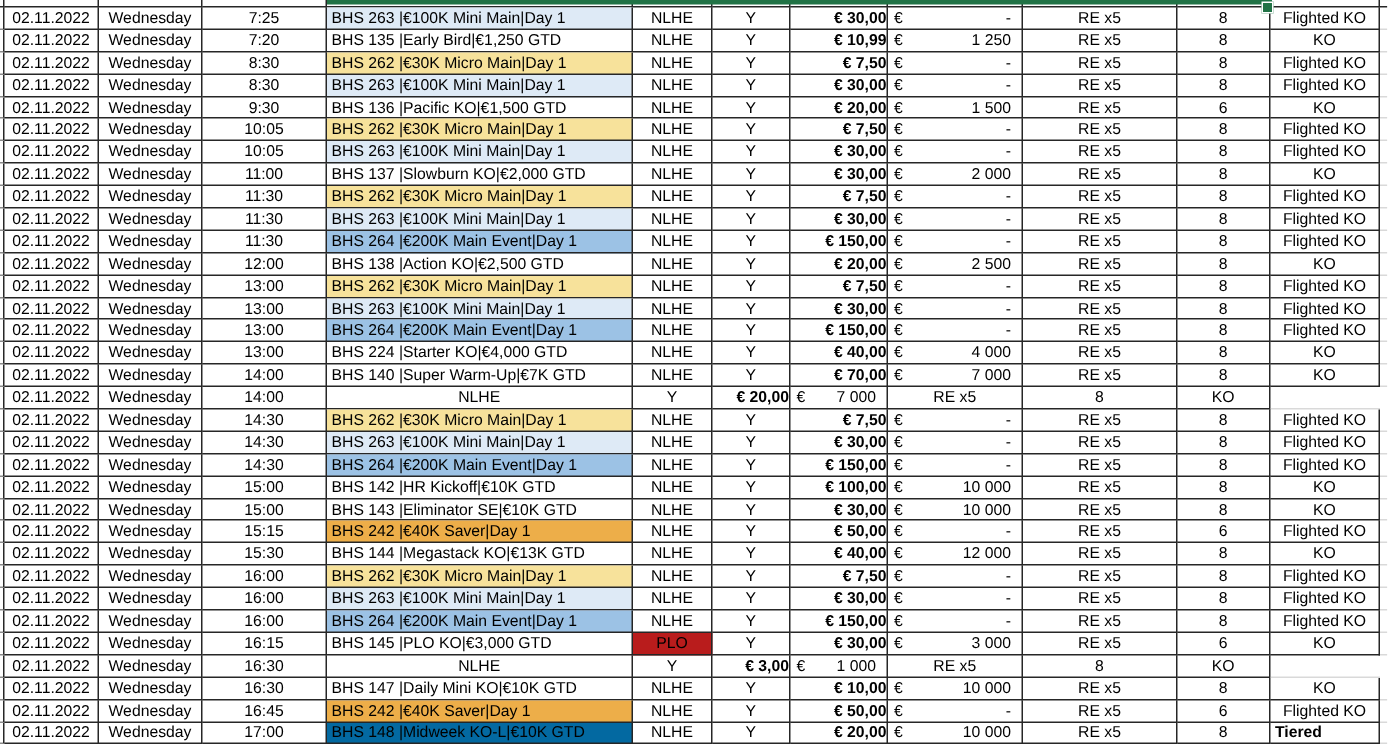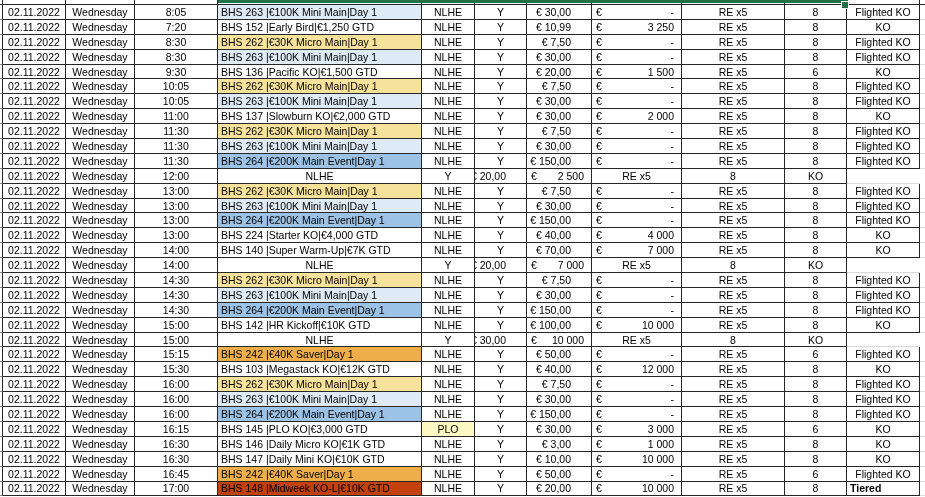--- a/index.html
+++ b/index.html
@@ -24,21 +24,21 @@
     border-right:1px solid #262626;
     border-bottom:1px solid #262626;
     display:flex; align-items:center;
     overflow:hidden; white-space:nowrap;
     line-height:12px;
   }
   .c-gutter { border-bottom:1px solid #8a8a8a; }
   .c-sliver { border-right:none; border-bottom:1px solid #d9d9d9; }
   .c-date, .c-day, .c-time, .c-game, .c-flag, .c-re, .c-count, .c-type { justify-content:center; }
   .c-name { font-weight:normal; padding-left:3px; }
-  .c-buyin { justify-content:flex-end; padding-right:20px; }
+  .c-buyin { justify-content:flex-end; padding-right:0;font-weight:bold; }
   .c-bounty { justify-content:space-between; padding-left:4px; padding-right:7px; }
   .c-type.align-left { justify-content:flex-start; padding-left:3px;font-weight:bold; }
   .sel-border {
     position:absolute; left:218px; top:0; width:630px; height:3px;
     background:#217346; z-index:5;
   }
   .sel-handle {
     position:absolute; left:841px; top:1px; width:8px; height:8px;
     box-sizing:border-box; background:#217346; border:1px solid #ffffff; z-index:6;
   }
@@ -66,47 +66,47 @@
     <div class="cell c-re"></div>
     <div class="cell c-count"></div>
     <div class="cell c-type"></div>
     <div class="cell c-sliver"></div>
   </div>
 
   <div class="row">
     <div class="cell c-gutter"></div>
     <div class="cell c-date">02.11.2022</div>
     <div class="cell c-day">Wednesday</div>
-    <div class="cell c-time">8:05</div>
+    <div class="cell c-time">7:25</div>
     <div class="cell c-name" style="background: rgb(222, 234, 246);">BHS 263 |€100K Mini Main|Day 1</div>
     <div class="cell c-game">NLHE</div>
     <div class="cell c-flag">Y</div>
     <div class="cell c-buyin">€ 30,00</div>
     <div class="cell c-bounty">
       <span>€</span>
       <span>-</span>
     </div>
     <div class="cell c-re">RE x5</div>
     <div class="cell c-count">8</div>
     <div class="cell c-type">Flighted KO</div>
     <div class="cell c-sliver"></div>
   </div>
 
   <div class="row">
     <div class="cell c-gutter"></div>
     <div class="cell c-date">02.11.2022</div>
     <div class="cell c-day">Wednesday</div>
     <div class="cell c-time">7:20</div>
-    <div class="cell c-name">BHS 152 |Early Bird|€1,250 GTD</div>
+    <div class="cell c-name">BHS 135 |Early Bird|€1,250 GTD</div>
     <div class="cell c-game">NLHE</div>
     <div class="cell c-flag">Y</div>
     <div class="cell c-buyin">€ 10,99</div>
     <div class="cell c-bounty">
       <span>€</span>
-      <span>3 250</span>
+      <span>1 250</span>
     </div>
     <div class="cell c-re">RE x5</div>
     <div class="cell c-count">8</div>
     <div class="cell c-type">KO</div>
     <div class="cell c-sliver"></div>
   </div>
 
   <div class="row">
     <div class="cell c-gutter"></div>
     <div class="cell c-date">02.11.2022</div>
@@ -276,20 +276,21 @@
     <div class="cell c-count">8</div>
     <div class="cell c-type">Flighted KO</div>
     <div class="cell c-sliver"></div>
   </div>
 
   <div class="row">
     <div class="cell c-gutter"></div>
     <div class="cell c-date">02.11.2022</div>
     <div class="cell c-day">Wednesday</div>
     <div class="cell c-time">12:00</div>
+    <div class="cell c-name">BHS 138 |Action KO|€2,500 GTD</div>
     <div class="cell c-game">NLHE</div>
     <div class="cell c-flag">Y</div>
     <div class="cell c-buyin">€ 20,00</div>
     <div class="cell c-bounty">
       <span>€</span>
       <span>2 500</span>
     </div>
     <div class="cell c-re">RE x5</div>
     <div class="cell c-count">8</div>
     <div class="cell c-type">KO</div>
@@ -483,20 +484,21 @@
     <div class="cell c-count">8</div>
     <div class="cell c-type">KO</div>
     <div class="cell c-sliver"></div>
   </div>
 
   <div class="row">
     <div class="cell c-gutter"></div>
     <div class="cell c-date">02.11.2022</div>
     <div class="cell c-day">Wednesday</div>
     <div class="cell c-time">15:00</div>
+    <div class="cell c-name">BHS 143 |Eliminator SE|€10K GTD</div>
     <div class="cell c-game">NLHE</div>
     <div class="cell c-flag">Y</div>
     <div class="cell c-buyin">€ 30,00</div>
     <div class="cell c-bounty">
       <span>€</span>
       <span>10 000</span>
     </div>
     <div class="cell c-re">RE x5</div>
     <div class="cell c-count">8</div>
     <div class="cell c-type">KO</div>
@@ -520,21 +522,21 @@
     <div class="cell c-count">6</div>
     <div class="cell c-type">Flighted KO</div>
     <div class="cell c-sliver"></div>
   </div>
 
   <div class="row">
     <div class="cell c-gutter"></div>
     <div class="cell c-date">02.11.2022</div>
     <div class="cell c-day">Wednesday</div>
     <div class="cell c-time">15:30</div>
-    <div class="cell c-name">BHS 103 |Megastack KO|€12K GTD</div>
+    <div class="cell c-name">BHS 144 |Megastack KO|€13K GTD</div>
     <div class="cell c-game">NLHE</div>
     <div class="cell c-flag">Y</div>
     <div class="cell c-buyin">€ 40,00</div>
     <div class="cell c-bounty">
       <span>€</span>
       <span>12 000</span>
     </div>
     <div class="cell c-re">RE x5</div>
     <div class="cell c-count">8</div>
     <div class="cell c-type">KO</div>
@@ -597,39 +599,38 @@
     <div class="cell c-type">Flighted KO</div>
     <div class="cell c-sliver"></div>
   </div>
 
   <div class="row">
     <div class="cell c-gutter"></div>
     <div class="cell c-date">02.11.2022</div>
     <div class="cell c-day">Wednesday</div>
     <div class="cell c-time">16:15</div>
     <div class="cell c-name">BHS 145 |PLO KO|€3,000 GTD</div>
-    <div class="cell c-game" style="background: #fef9c3;">PLO</div>
+    <div class="cell c-game" style="background: #b91c1c;">PLO</div>
     <div class="cell c-flag">Y</div>
     <div class="cell c-buyin">€ 30,00</div>
     <div class="cell c-bounty">
       <span>€</span>
       <span>3 000</span>
     </div>
     <div class="cell c-re">RE x5</div>
     <div class="cell c-count">6</div>
     <div class="cell c-type">KO</div>
     <div class="cell c-sliver"></div>
   </div>
 
   <div class="row">
     <div class="cell c-gutter"></div>
     <div class="cell c-date">02.11.2022</div>
     <div class="cell c-day">Wednesday</div>
     <div class="cell c-time">16:30</div>
-    <div class="cell c-name">BHS 146 |Daily Micro KO|€1K GTD</div>
     <div class="cell c-game">NLHE</div>
     <div class="cell c-flag">Y</div>
     <div class="cell c-buyin">€ 3,00</div>
     <div class="cell c-bounty">
       <span>€</span>
       <span>1 000</span>
     </div>
     <div class="cell c-re">RE x5</div>
     <div class="cell c-count">8</div>
     <div class="cell c-type">KO</div>
@@ -672,21 +673,21 @@
     <div class="cell c-count">6</div>
     <div class="cell c-type">Flighted KO</div>
     <div class="cell c-sliver"></div>
   </div>
 
   <div class="row">
     <div class="cell c-gutter"></div>
     <div class="cell c-date">02.11.2022</div>
     <div class="cell c-day">Wednesday</div>
     <div class="cell c-time">17:00</div>
-    <div class="cell c-name" style="background: #c2410c;">BHS 148 |Midweek KO-L|€10K GTD</div>
+    <div class="cell c-name" style="background: #0369a1;">BHS 148 |Midweek KO-L|€10K GTD</div>
     <div class="cell c-game">NLHE</div>
     <div class="cell c-flag">Y</div>
     <div class="cell c-buyin">€ 20,00</div>
     <div class="cell c-bounty">
       <span>€</span>
       <span>10 000</span>
     </div>
     <div class="cell c-re">RE x5</div>
     <div class="cell c-count">8</div>
     <div class="cell c-type align-left">Tiered</div>

